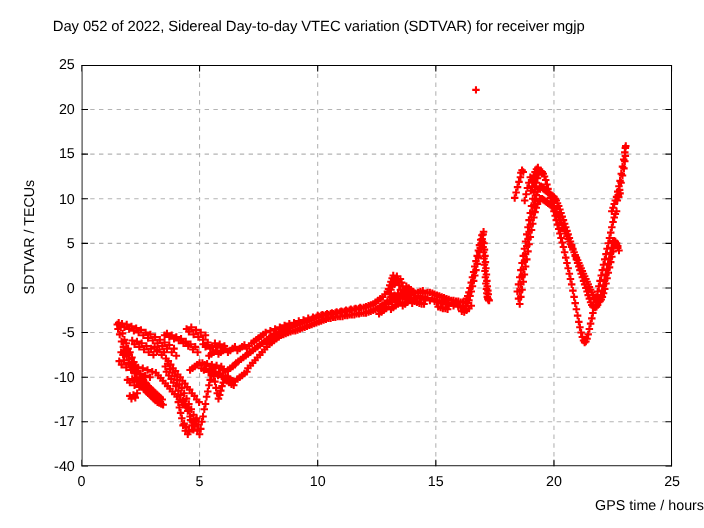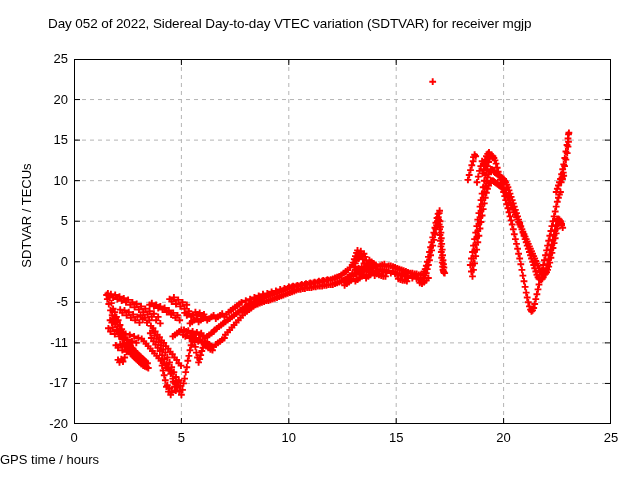--- a/index.html
+++ b/index.html
@@ -43,21 +43,21 @@
     transform: rotate(-90deg);
     transform-origin: center center;
     white-space: nowrap;
   }
 
   #x-axis-label {
     position: absolute;
     left: 0;
     top: 452px;
     width: 640px;
-    text-align: left;
+    text-align: right;
     font-size: 13px;
     color: #000000;
   }
 
   #plot-area {
     position: absolute;
     left: 74px;
     top: 59px;
     width: 537px;
     height: 365px;
@@ -108,23 +108,23 @@
 </head>
 <body>
 
 <div id="chart-root">
 
   <div id="plot-title">Day 052 of 2022, Sidereal Day-to-day VTEC variation (SDTVAR) for receiver mgjp</div>
 
   <div id="y-axis-label">SDTVAR / TECUs</div>
 
   <div id="y-tick-labels">
-      <div class="ytick-label" style="top: 358px;">-20</div>
+      <div class="ytick-label" style="top: 358px;">-40</div>
       <div class="ytick-label" style="top: 317.444px;">-17</div>
-      <div class="ytick-label" style="top: 276.889px;">-11</div>
+      <div class="ytick-label" style="top: 276.889px;">-10</div>
       <div class="ytick-label" style="top: 236.333px;">-5</div>
       <div class="ytick-label" style="top: 195.778px;">0</div>
       <div class="ytick-label" style="top: 155.222px;">5</div>
       <div class="ytick-label" style="top: 114.667px;">10</div>
       <div class="ytick-label" style="top: 74.1111px;">15</div>
       <div class="ytick-label" style="top: 33.5556px;">20</div>
       <div class="ytick-label" style="top: -7px;">25</div>
     </div>
 
   <div id="plot-area">

